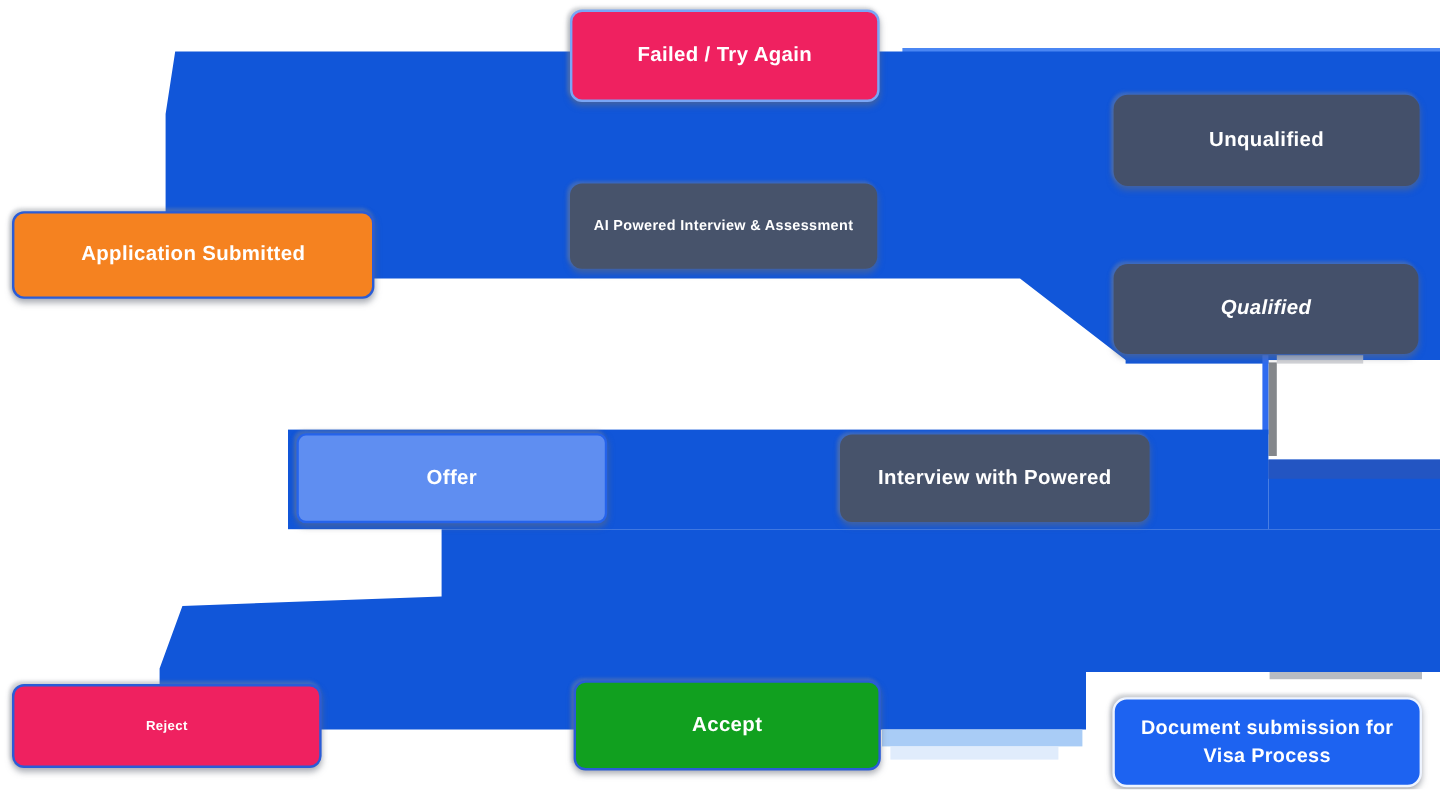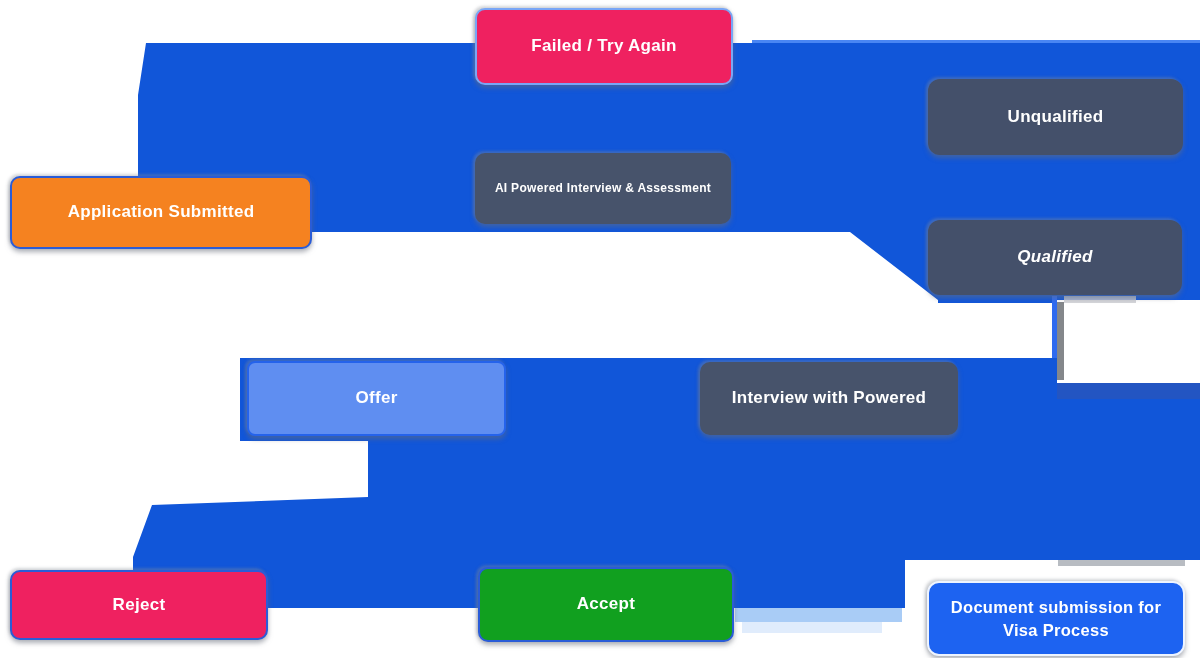--- a/index.html
+++ b/index.html
@@ -69,21 +69,21 @@
       </div>
       <div class="node" style="left: 928px; top: 220px; width: 254px; height: 75px; background: rgb(68, 80, 106); border-radius: 12px; font-size: 17px; font-style: italic;">
         <span>Qualified</span>
       </div>
       <div class="node" style="left: 247px; top: 361px; width: 259px; height: 75px; background: rgb(95, 142, 241); border-radius: 8px; font-size: 17px; border: 2px solid rgb(37, 99, 235);">
         <span>Offer</span>
       </div>
       <div class="node" style="left: 700px; top: 362px; width: 258px; height: 73px; background: rgb(71, 83, 107); border-radius: 10px; font-size: 17px;">
         <span>Interview with Powered</span>
       </div>
-      <div class="node" style="left: 10px; top: 570px; width: 258px; height: 70px; background: rgb(239, 33, 96); border-radius: 10px; font-size: 17px; border: 2px solid rgb(42, 92, 215); text-align: center;">
+      <div class="node" style="left: 10px; top: 570px; width: 258px; height: 70px; background: rgb(239, 33, 96); border-radius: 10px; font-size: 11px; border: 2px solid rgb(42, 92, 215); text-align: center;">
         <span>Reject</span>
       </div>
       <div class="node" style="left: 478px; top: 567px; width: 256px; height: 75px; background: rgb(17, 160, 31); border-radius: 10px; font-size: 17px; border: 2px solid rgb(42, 92, 215);">
         <span>Accept</span>
       </div>
       <div class="node" style="left: 927px; top: 567px; width: 258px; height: 75px; background: rgb(29, 99, 241); border-radius: 12px; font-size: 16.5px; border: 2px solid rgb(238, 244, 255); margin-top: 14px;">
         <span>Document submission for Visa Process</span>
       </div>
     </div>
 

